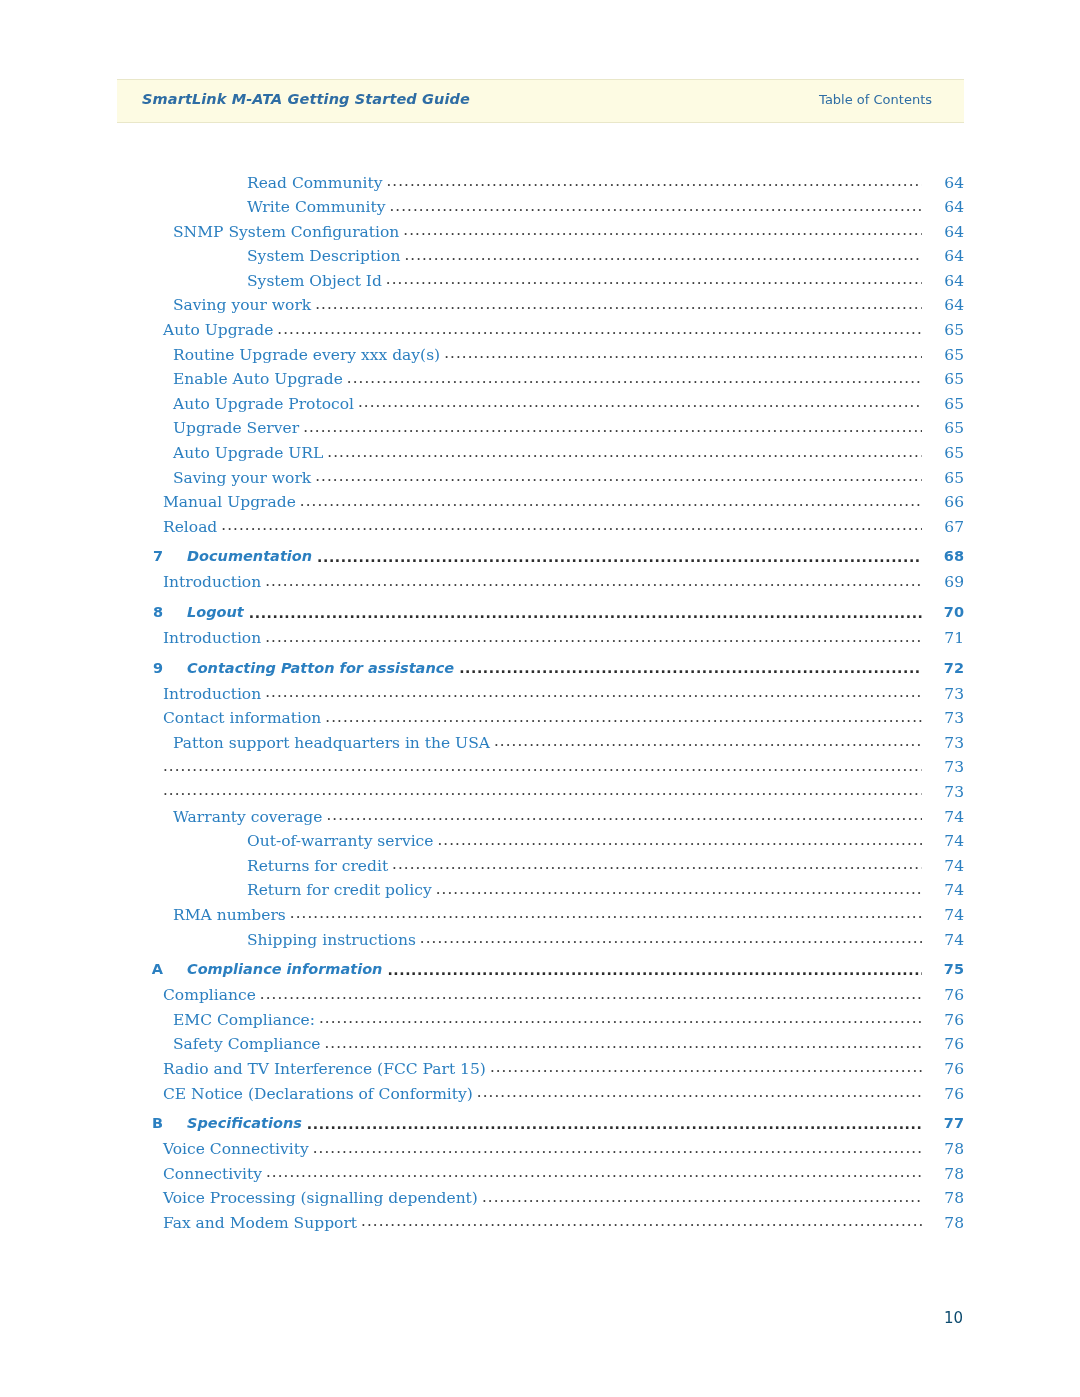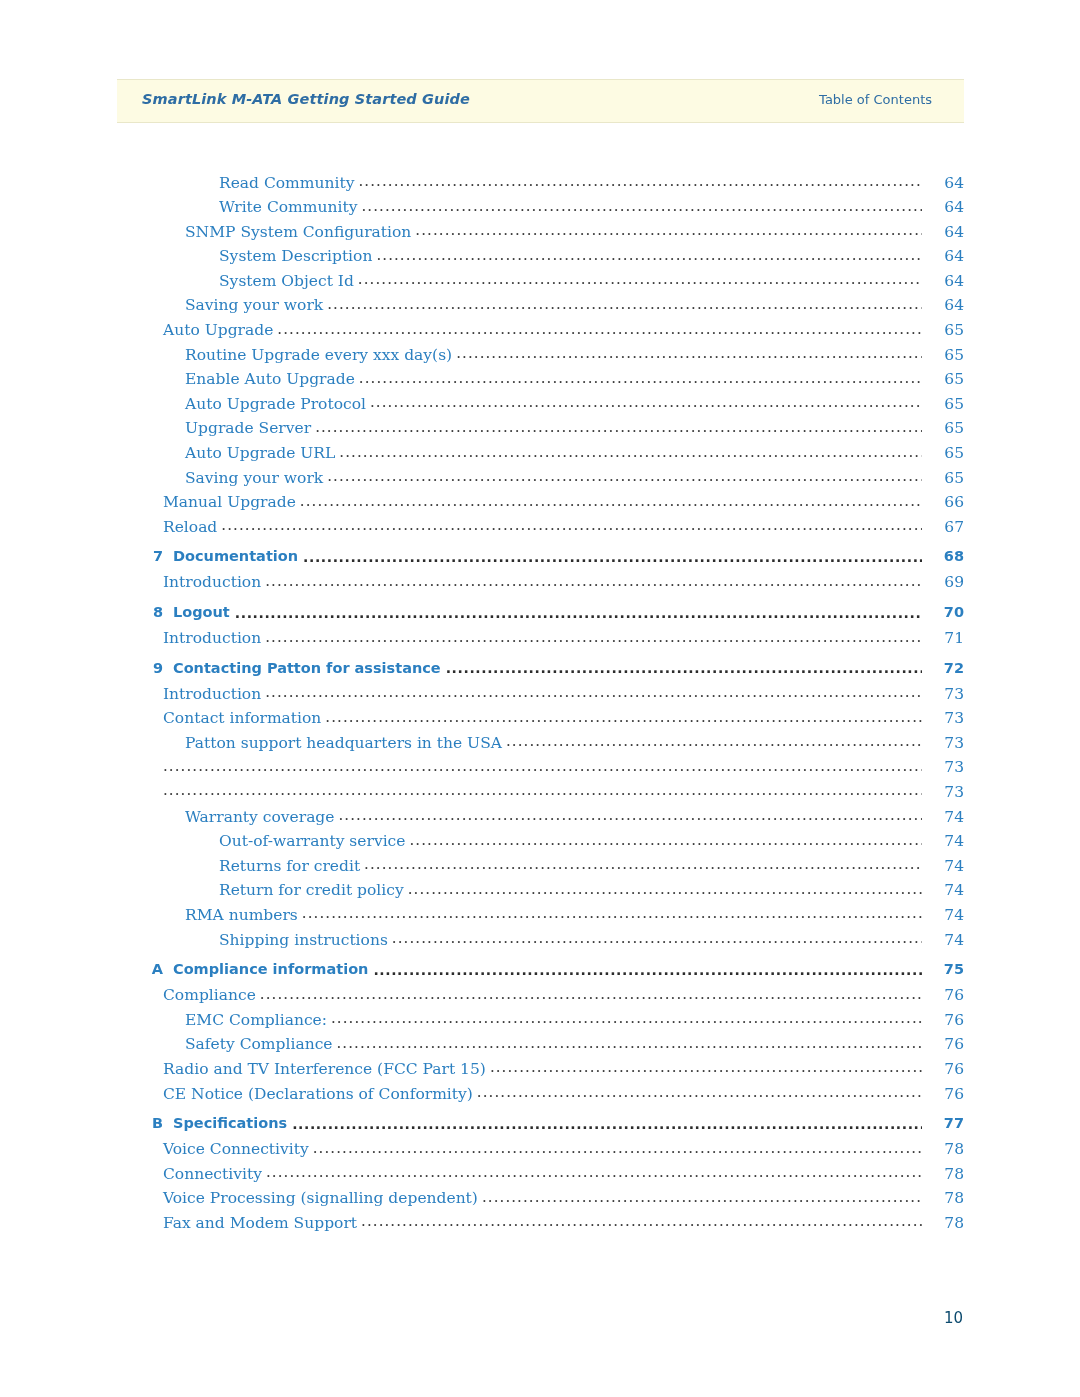--- a/index.html
+++ b/index.html
@@ -102,33 +102,33 @@
   .pg {
     flex: 0 0 auto;
     width: 36px;
     text-align: right;
     padding-left: 6px;
     color: #2b7fc0;
     font-size: 15.5px;
   }
 
   
-  .lvl1 .label { margin-left: 22px; }
-  .lvl2 .label { margin-left: 56px; }
+  .lvl1 .label { margin-left: 10px; }
+  .lvl2 .label { margin-left: 84px; }
 
   
   .row.chapter {
     font-family: "DejaVu Sans", sans-serif;
     font-weight: bold;
     font-size: 14.5px;
     color: #2b7fc0;
     height: 31px;
     align-items: center;
   }
-  .row.chapter .label { margin-left: 10px; padding-right: 5px; }
+  .row.chapter .label { margin-left: 24px; padding-right: 5px; font-style: italic; }
   .row.chapter .pg {
     font-family: "DejaVu Sans", sans-serif;
     font-weight: bold;
     font-size: 14.5px;
   }
   .row.chapter .dots::after {
     font-family: "DejaVu Sans", sans-serif;
     font-weight: bold;
     letter-spacing: 0.6px;
     font-size: 14px;

